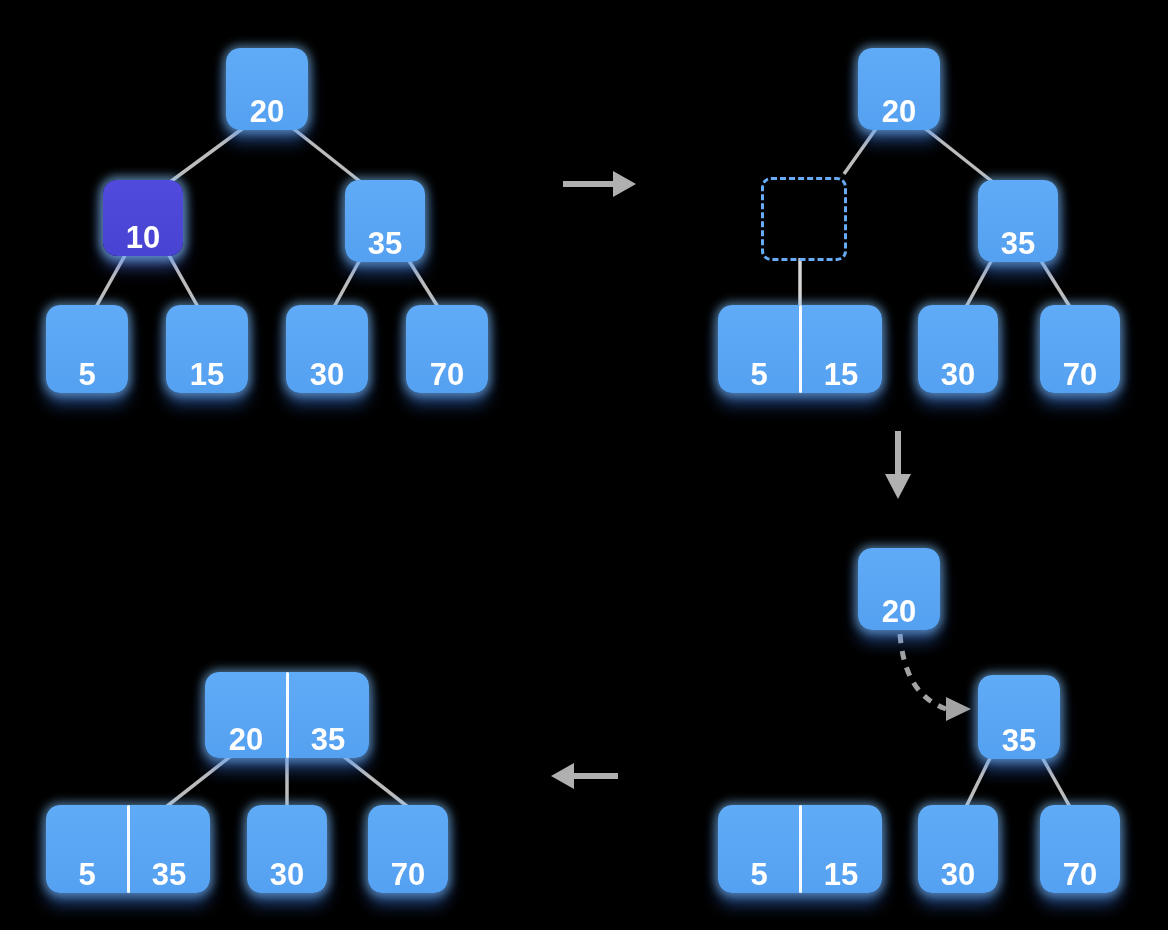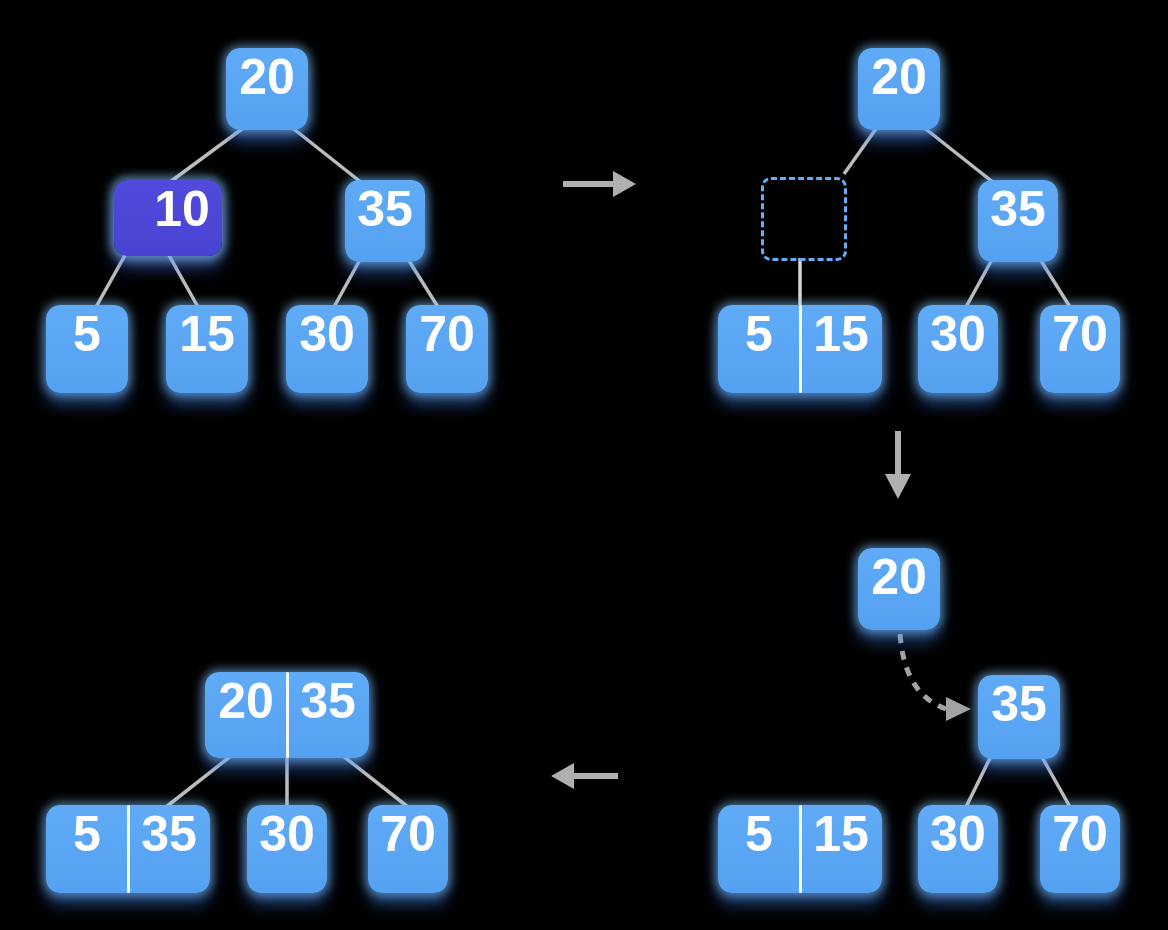--- a/index.html
+++ b/index.html
@@ -19,25 +19,25 @@
     position: absolute;
     left: 0;
     top: 0;
     z-index: 0;
   }
   .node {
     position: absolute;
     background: linear-gradient(180deg, #5fabf7 0%, #55a1f1 100%);
     border-radius: 14px;
     display: flex;
-    align-items: flex-start;
+    align-items: flex-end;
     justify-content: center;
     color: #ffffff;
     font-weight: 700;
-    font-size: 50px;
+    font-size: 31px;
     z-index: 1;
     box-shadow: 0 0 10px 3px rgba(135, 200, 255, 0.55),
                 0 12px 16px 0 rgba(64, 130, 244, 0.45);
     user-select: none;
   }
   .node--purple {
     background: linear-gradient(180deg, #514bdd 0%, #4843d2 100%);
     box-shadow: 0 0 10px 4px rgba(135, 200, 255, 0.6),
                 0 12px 16px 0 rgba(80, 120, 240, 0.5);
   }
@@ -131,21 +131,21 @@
     <g>
       <path d="M 900,634 C 903,672 916,698 946,709" fill="none" stroke="#a3a3a3" stroke-width="5" stroke-dasharray="9 8"></path>
       <polygon points="946,697 946,721 971,709" fill="#a3a3a3"></polygon>
     </g>
   </svg>
 
   <div>
     <div class="node" style="left:226px; top:48px;  width:82px; height:82px;">
       <span>20</span>
     </div>
-    <div class="node node--purple" style="left:114px; top:180px; width:80px; height:76px;padding-left:28px;">
+    <div class="node node--purple" style="left:103px; top:180px; width:80px; height:76px;">
       <span>10</span>
     </div>
     <div class="node" style="left:345px; top:180px; width:80px; height:82px;">
       <span>35</span>
     </div>
     <div class="node" style="left:46px;  top:305px; width:82px; height:88px;">
       <span>5</span>
     </div>
     <div class="node" style="left:166px; top:305px; width:82px; height:88px;">
       <span>15</span>

